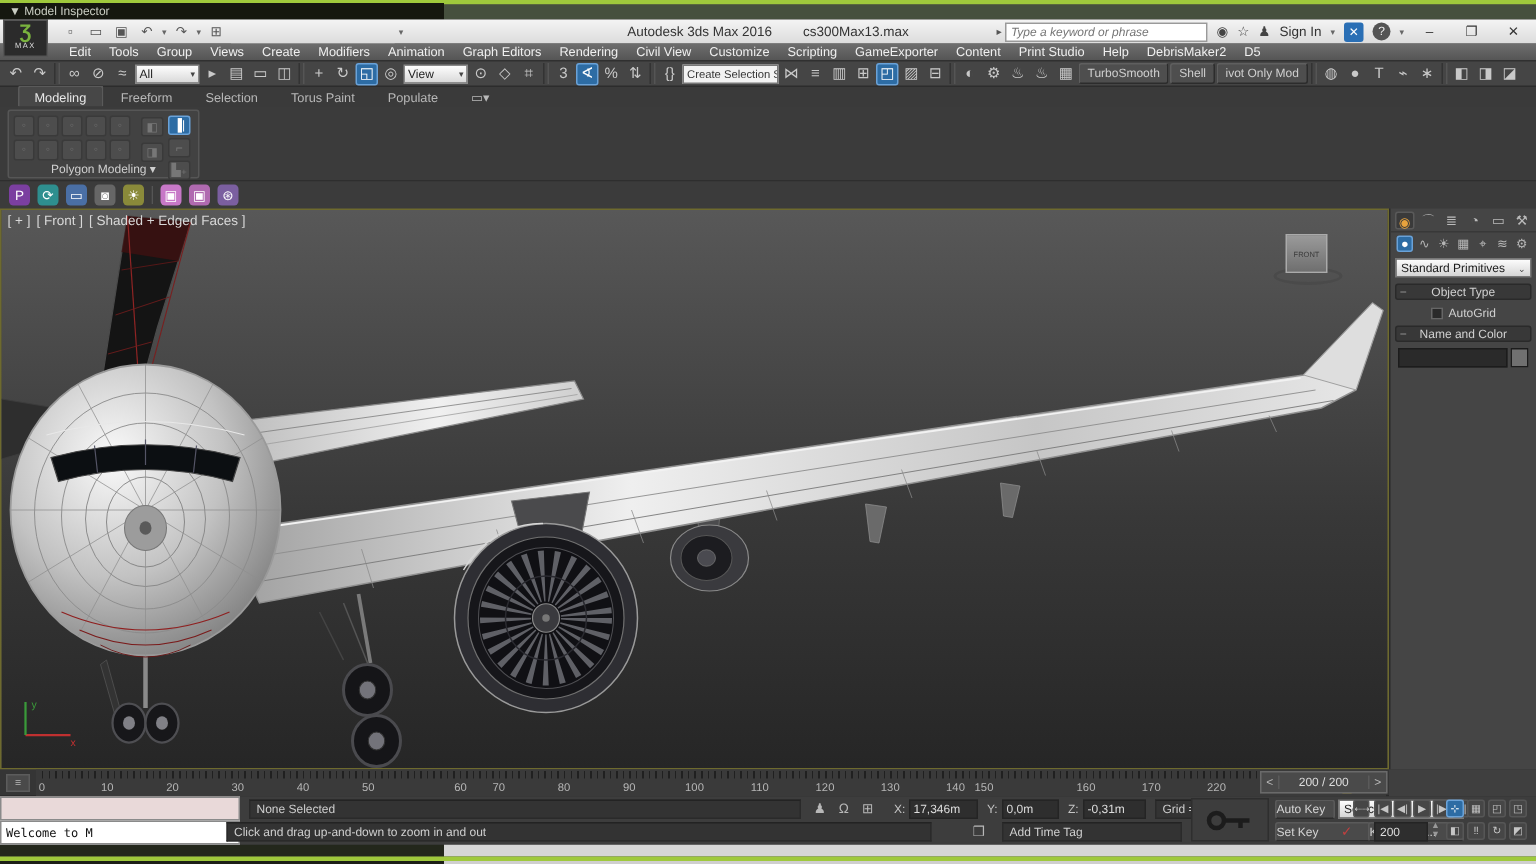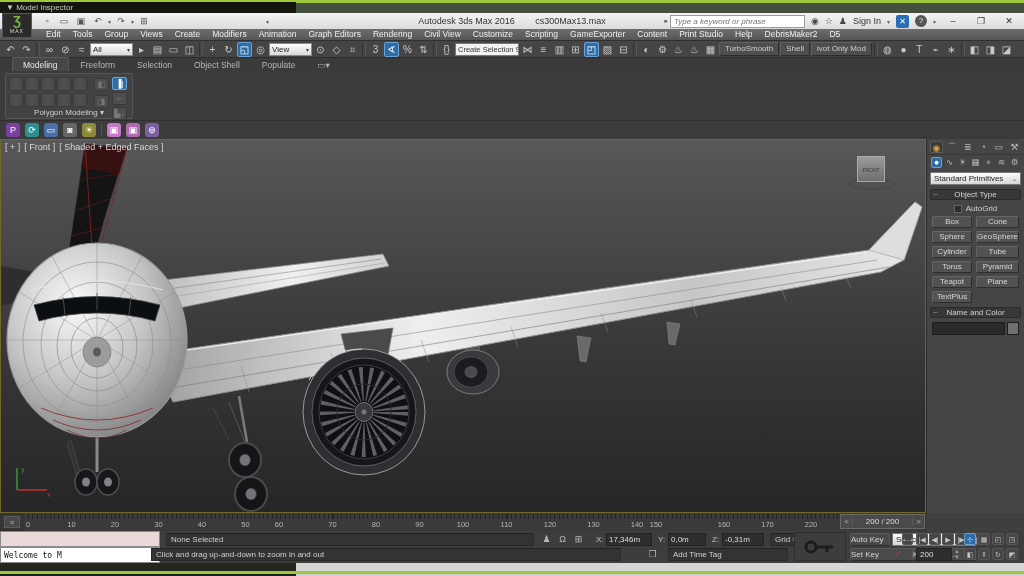--- a/index.html
+++ b/index.html
@@ -271,21 +271,21 @@
       <div class="tsep"></div>
       <div class="ti">◧</div>
       <div class="ti">◨</div>
       <div class="ti">◪</div>
     </div>
 
   <div id="ribbon-tabs">
       <div class="rtab active">Modeling</div>
       <div class="rtab">Freeform</div>
       <div class="rtab">Selection</div>
-      <div class="rtab">Object Shell</div>
+      <div class="rtab">Torus Paint</div>
       <div class="rtab">Populate</div>
       <div class="rtab">▭▾</div>
     </div>
   <div id="ribbon-body">
     <div id="pm-panel">
       <div id="pm-grid">
           <div class="pm-ico">◦</div>
           <div class="pm-ico">◦</div>
           <div class="pm-ico">◦</div>
           <div class="pm-ico">◦</div>
@@ -478,33 +478,20 @@
     </div>
     <div class="rollout">
       <div class="ro-hdr">
         <span class="minus">−</span>
         <span class="ro-title">Object Type</span>
       </div>
       <div id="autogrid-row">
         <span id="autogrid-box"></span>
         <span>AutoGrid</span>
       </div>
-      <div id="otype-grid">
-          <div class="prim-btn">Box</div>
-          <div class="prim-btn">Cone</div>
-          <div class="prim-btn">Sphere</div>
-          <div class="prim-btn">GeoSphere</div>
-          <div class="prim-btn">Cylinder</div>
-          <div class="prim-btn">Tube</div>
-          <div class="prim-btn">Torus</div>
-          <div class="prim-btn">Pyramid</div>
-          <div class="prim-btn">Teapot</div>
-          <div class="prim-btn">Plane</div>
-          <div class="prim-btn">TextPlus</div>
-        </div>
     </div>
     <div class="rollout">
       <div class="ro-hdr">
         <span class="minus">−</span>
         <span class="ro-title">Name and Color</span>
       </div>
       <div id="nc-row">
         <div id="nc-input"></div>
         <div id="nc-swatch"></div>
       </div>
@@ -513,21 +500,21 @@
 
   <div id="timeline">
     <div id="tl-icon">≡</div>
     <div id="ruler">
         <div class="tl-num" style="left: 4px;">0</div>
         <div class="tl-num" style="left: 47.5px;">10</div>
         <div class="tl-num" style="left: 91px;">20</div>
         <div class="tl-num" style="left: 134.5px;">30</div>
         <div class="tl-num" style="left: 178px;">40</div>
         <div class="tl-num" style="left: 221.5px;">50</div>
-        <div class="tl-num" style="left: 255px;">60</div>
+        <div class="tl-num" style="left: 283px;">60</div>
         <div class="tl-num" style="left: 308.5px;">70</div>
         <div class="tl-num" style="left: 352px;">80</div>
         <div class="tl-num" style="left: 395.5px;">90</div>
         <div class="tl-num" style="left: 439px;">100</div>
         <div class="tl-num" style="left: 482.5px;">110</div>
         <div class="tl-num" style="left: 526px;">120</div>
         <div class="tl-num" style="left: 569.5px;">130</div>
         <div class="tl-num" style="left: 613px;">140</div>
         <div class="tl-num" style="left: 632px;">150</div>
         <div class="tl-num" style="left: 700px;">160</div>

